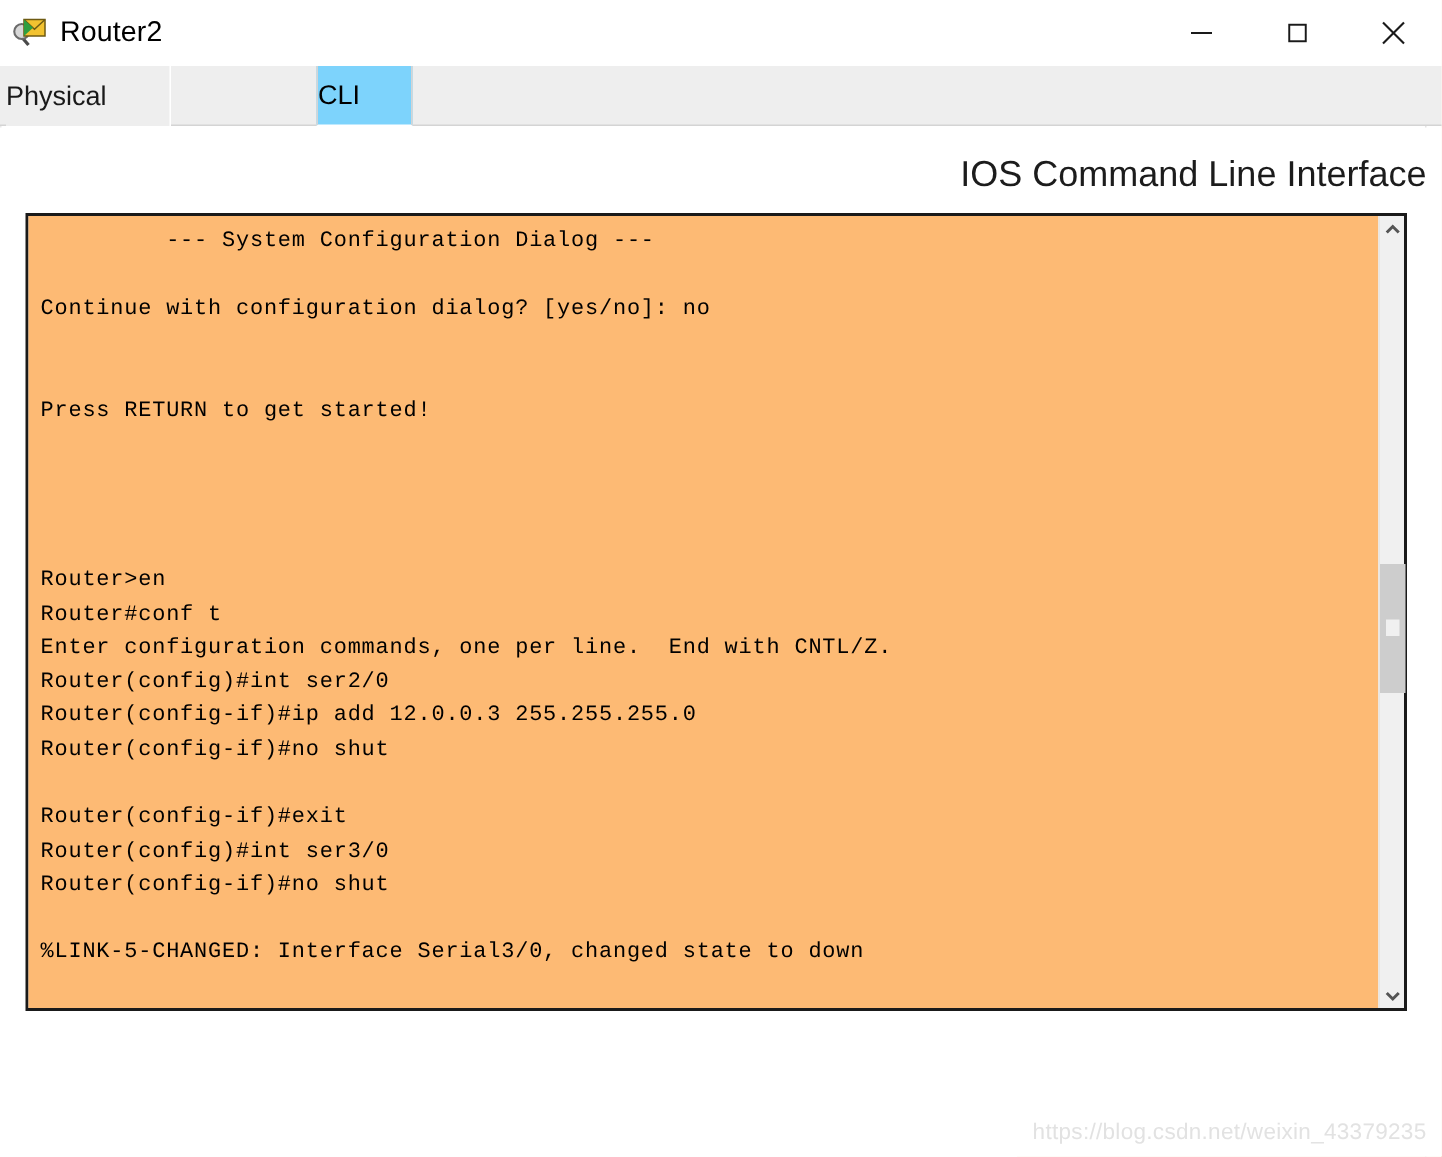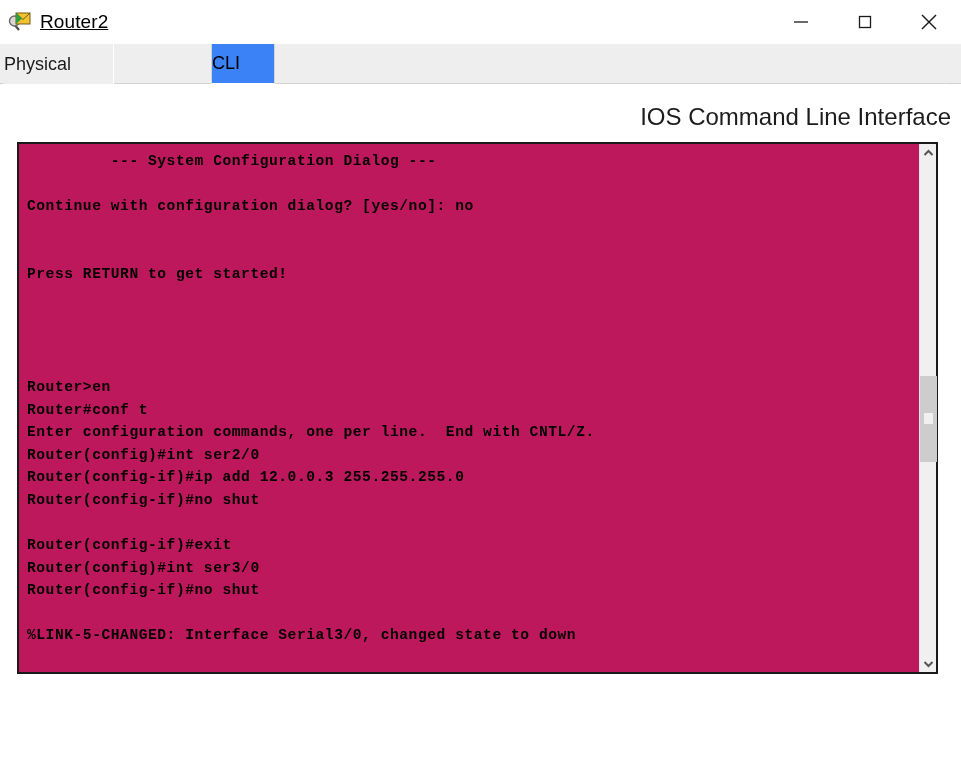--- a/index.html
+++ b/index.html
@@ -40,21 +40,20 @@
     margin-left: 8px;
     margin-right: 6px;
     flex: none;
   }
   .title-text {
     font-size: 19px;
     color: #000000;
     font-family: "Liberation Sans", sans-serif;
     letter-spacing: 0.1px;
     white-space: nowrap;
-    text-decoration: underline;
   }
   .winbtns {
     position: absolute;
     right: 0; top: 0;
     height: 44px;
     display: flex;
     align-items: stretch;
   }
   .winbtn {
     width: 64px;
@@ -84,21 +83,21 @@
     align-items: center;
     justify-content: flex-start;
     font-size: 18px;
     color: #1a1a1a;
     background: #eeeeee;
     box-sizing: border-box;
     font-family: "Liberation Sans", sans-serif;
   }
   .tab.sep-right { border-right: 1px solid #ffffff; }
   .tab.active {
-    background: #3b82f6;
+    background: #7dd3fc;
     border-left: 1px solid #d4d4d4;
     border-right: 1px solid #d4d4d4;
     border-bottom: 1px solid #ffffff;
     color: #000000;
   }
 
   
   .panel {
     position: absolute;
     left: 0; top: 85px;
@@ -128,22 +127,21 @@
     background: #ffffff;
     box-sizing: border-box;
     display: flex;
   }
   .terminal {
     position: relative;
     flex: 1 1 auto;
     overflow: hidden;
     padding: 6px 0 0 8px;
     box-sizing: border-box;
-    background: #be185d;
-    font-weight: bold;
+    background: #fdba74;
   }
   .term-line {
     font-family: "Liberation Mono", "DejaVu Sans Mono", monospace;
     font-size: 14.6px;
     line-height: 22.6px;
     color: #000000;
     white-space: pre;
     letter-spacing: 0.55px;
     height: 22.6px;
   }
@@ -308,14 +306,15 @@
         <div class="vs-arrow down">
           <svg width="11" height="8" viewBox="0 0 11 8">
             <polyline points="1.5,2 5.5,6 9.5,2" fill="none" stroke="#555555" stroke-width="2"></polyline>
           </svg>
         </div>
       </div>
     </div>
 
   </div>
 
+  <div class="watermark">https://blog.csdn.net/weixin_43379235</div>
 
 </div>
 
 </body></html>

